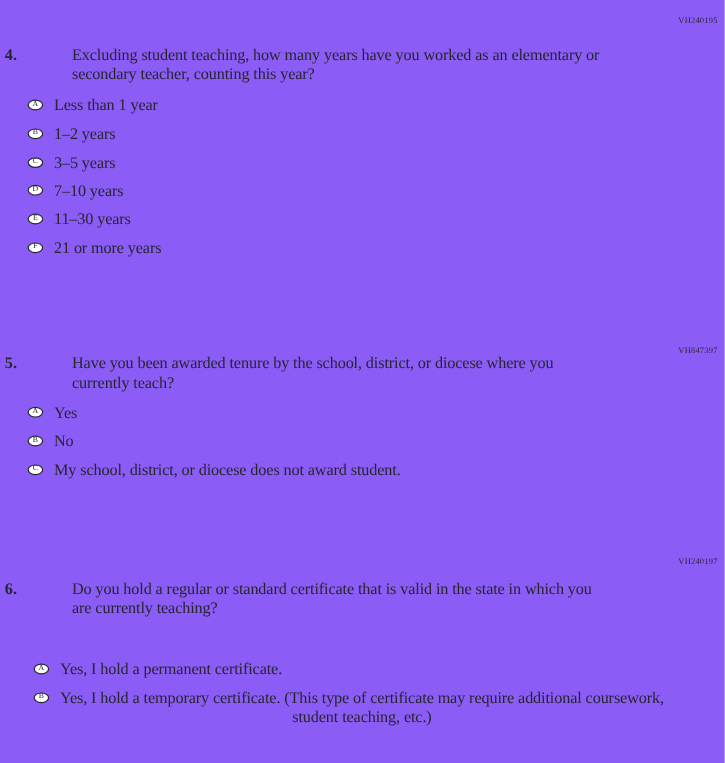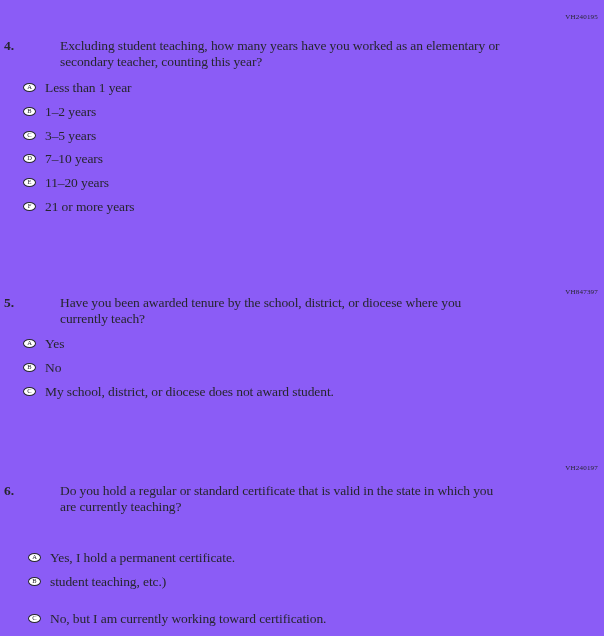--- a/index.html
+++ b/index.html
@@ -76,21 +76,21 @@
   <div class="opt" style="top:151px">
     <span class="bubble">
         <span class="bl">D</span>
       </span>
     <span class="olabel"><span class="ln">7–10 years</span></span>
   </div>
   <div class="opt" style="top:175px">
     <span class="bubble">
         <span class="bl">E</span>
       </span>
-    <span class="olabel"><span class="ln">11–20 years</span></span>
+    <span class="olabel"><span class="ln">11–30 years</span></span>
   </div>
   <div class="opt" style="top:199px">
     <span class="bubble">
         <span class="bl">F</span>
       </span>
     <span class="olabel"><span class="ln">21 or more years</span></span>
   </div>
 
   <div class="code" style="top:288px">VH847397</div>
   <div class="qnum" style="top:295px">5.</div>
@@ -129,23 +129,18 @@
     <span class="bubble">
         <span class="bl">A</span>
       </span>
     <span class="olabel"><span class="ln">Yes, I hold a permanent certificate.</span></span>
   </div>
   <div class="opt indent2" style="top:548px">
     <span class="bubble">
         <span class="bl">B</span>
       </span>
     <span class="olabel">
+      <span class="ln" style="display:block">Yes, I hold a temporary certificate. (This type of certificate may require additional coursework,</span>
       <span class="ln" style="display:block">student teaching, etc.)</span>
     </span>
-  </div>
-  <div class="opt indent2" style="top:585px">
-    <span class="bubble">
-        <span class="bl">C</span>
-      </span>
-    <span class="olabel"><span class="ln">No, but I am currently working toward certification.</span></span>
   </div>
 
 </div>
 
 </body></html>

